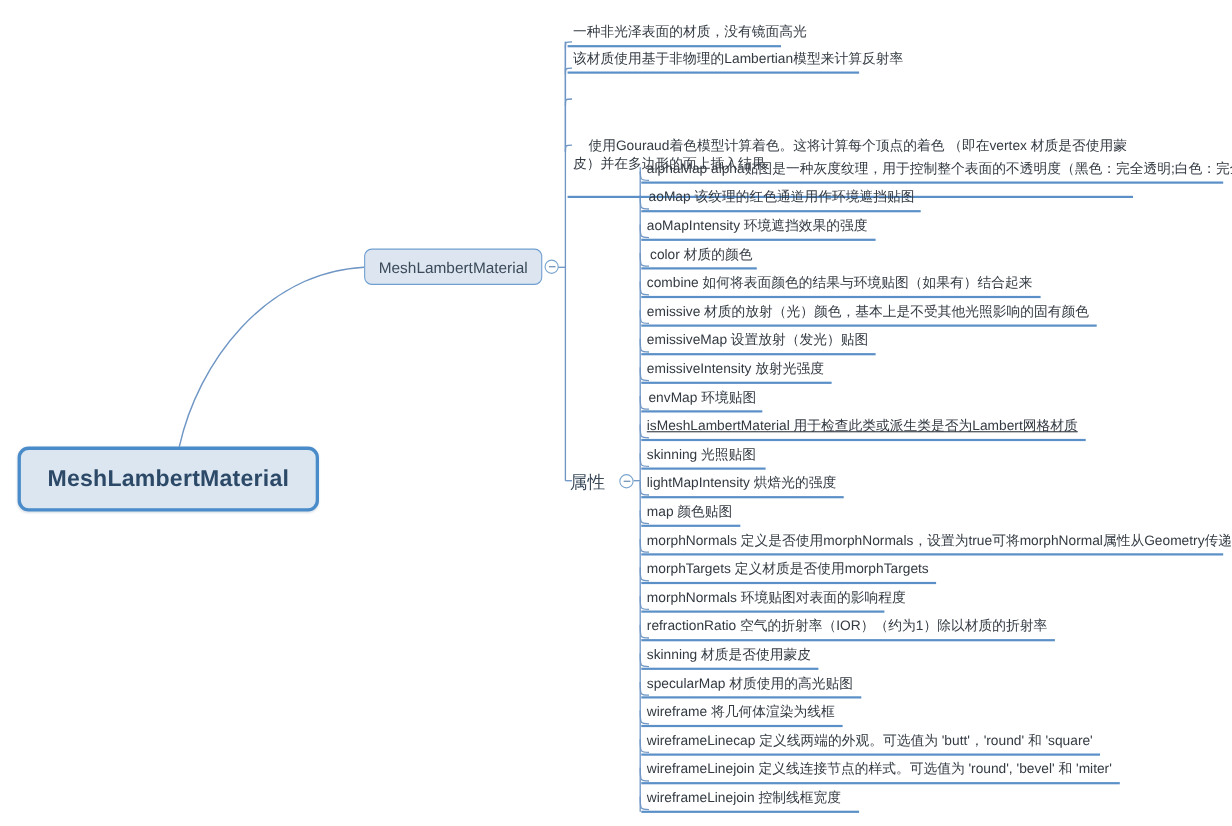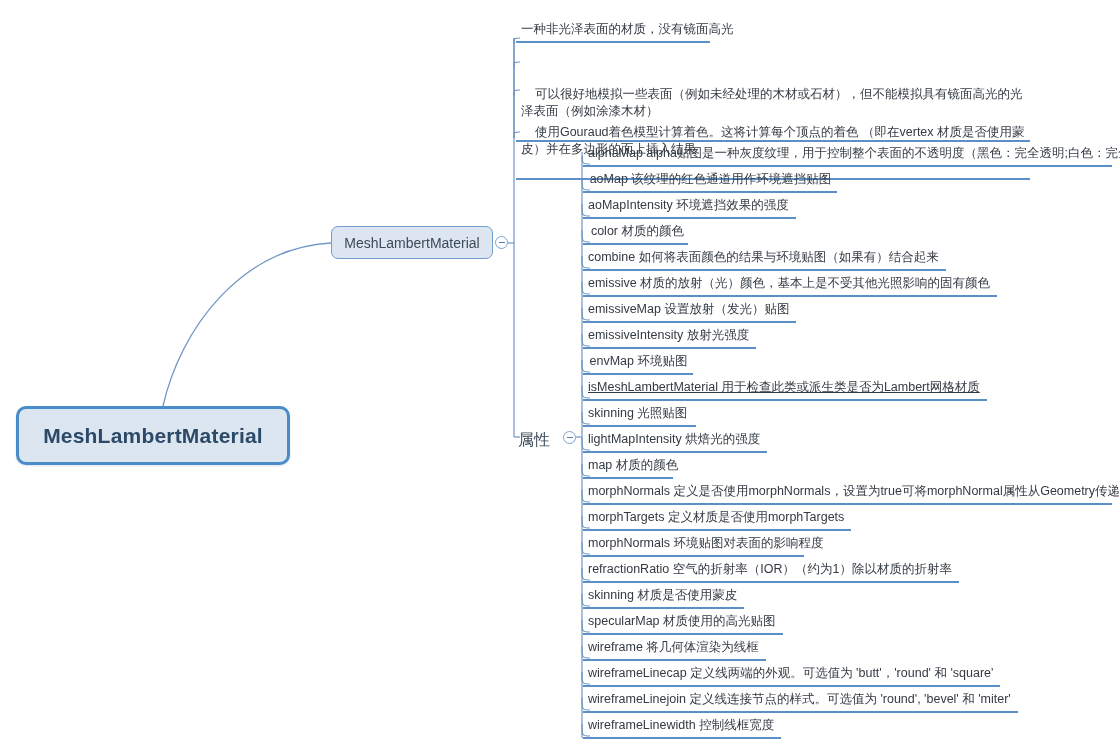--- a/index.html
+++ b/index.html
@@ -166,24 +166,24 @@
 
   <div class="l1-node" style="left:331px; top:226px; width:162px; height:33px;">
     <span>MeshLambertMaterial</span>
   </div>
   <div class="toggle" style="left:495px; top:236px;"></div>
 
   <div class="leaf nowrap" style="left:516px; top:18px; width:194px;">
     <span>一种非光泽表面的材质，没有镜面高光</span>
   </div>
 
-
-  <div class="leaf" style="left:516px; top:66px; width:514px;">
-    <span>可以很好地模拟一些表面（例如未经处理的木材或石材），但不能模拟具有镜面高光的光泽表面（例如涂漆木材）</span>
-  </div>
+  <div class="leaf nowrap" style="left:516px; top:42px; width:265px;">
+    <span>该材质使用基于非物理的Lambertian模型来计算反射率</span>
+  </div>
+
 
   <div class="leaf" style="left:516px; top:104px; width:514px;">
     <span>使用Gouraud着色模型计算着色。这将计算每个顶点的着色 （即在vertex 材质是否使用蒙皮）并在多边形的面上插入结果</span>
   </div>
 
   <div class="plain-node" style="left:518px; top:429px;">
     <span>属性</span>
   </div>
   <div class="toggle" style="left:563px; top:431px;"></div>
 
@@ -193,26 +193,26 @@
       <div class="leaf nowrap" style="left: 583px; top: 194px; width: 213px;"><span>aoMapIntensity 环境遮挡效果的强度</span></div>
       <div class="leaf nowrap" style="left: 583px; top: 220px; width: 105px; text-align: right;"><span>color 材质的颜色</span></div>
       <div class="leaf nowrap" style="left: 583px; top: 246px; width: 363px;"><span>combine 如何将表面颜色的结果与环境贴图（如果有）结合起来</span></div>
       <div class="leaf nowrap" style="left: 583px; top: 272px; width: 414px;"><span>emissive 材质的放射（光）颜色，基本上是不受其他光照影响的固有颜色</span></div>
       <div class="leaf nowrap" style="left: 583px; top: 298px; width: 213px;"><span>emissiveMap 设置放射（发光）贴图</span></div>
       <div class="leaf nowrap" style="left: 583px; top: 324px; width: 173px;"><span>emissiveIntensity 放射光强度</span></div>
       <div class="leaf nowrap" style="left: 583px; top: 350px; width: 110px; text-align: center;"><span>envMap 环境贴图</span></div>
       <div class="leaf nowrap" style="left: 583px; top: 376px; width: 404px; text-decoration: underline;"><span>isMeshLambertMaterial 用于检查此类或派生类是否为Lambert网格材质</span></div>
       <div class="leaf nowrap" style="left: 583px; top: 402px; width: 113px;"><span>skinning 光照贴图</span></div>
       <div class="leaf nowrap" style="left: 583px; top: 428px; width: 184px;"><span>lightMapIntensity 烘焙光的强度</span></div>
-      <div class="leaf nowrap" style="left: 583px; top: 454px; width: 90px;"><span>map 材质的颜色</span></div>
+      <div class="leaf nowrap" style="left: 583px; top: 454px; width: 90px;"><span>map 颜色贴图</span></div>
       <div class="leaf nowrap" style="left: 583px; top: 480px; width: 529px;"><span>morphNormals 定义是否使用morphNormals，设置为true可将morphNormal属性从Geometry传递到shader</span></div>
       <div class="leaf nowrap" style="left: 583px; top: 506px; width: 268px;"><span>morphTargets 定义材质是否使用morphTargets</span></div>
       <div class="leaf nowrap" style="left: 583px; top: 532px; width: 221px;"><span>morphNormals 环境贴图对表面的影响程度</span></div>
       <div class="leaf nowrap" style="left: 583px; top: 558px; width: 376px;"><span>refractionRatio 空气的折射率（IOR）（约为1）除以材质的折射率</span></div>
       <div class="leaf nowrap" style="left: 583px; top: 584px; width: 161px;"><span>skinning 材质是否使用蒙皮</span></div>
       <div class="leaf nowrap" style="left: 583px; top: 610px; width: 200px;"><span>specularMap 材质使用的高光贴图</span></div>
       <div class="leaf nowrap" style="left: 583px; top: 636px; width: 183px;"><span>wireframe 将几何体渲染为线框</span></div>
       <div class="leaf nowrap" style="left: 583px; top: 662px; width: 417px;"><span>wireframeLinecap 定义线两端的外观。可选值为 'butt'，'round' 和 'square'</span></div>
       <div class="leaf nowrap" style="left: 583px; top: 688px; width: 435px;"><span>wireframeLinejoin 定义线连接节点的样式。可选值为 'round', 'bevel' 和 'miter'</span></div>
-      <div class="leaf nowrap" style="left: 583px; top: 714px; width: 198px;"><span>wireframeLinewidth 控制线框宽度</span></div>
+      <div class="leaf nowrap" style="left: 583px; top: 714px; width: 198px;"><span>wireframeLinejoin 控制线框宽度</span></div>
     </div>
 
 </div>
 
 </body></html>

